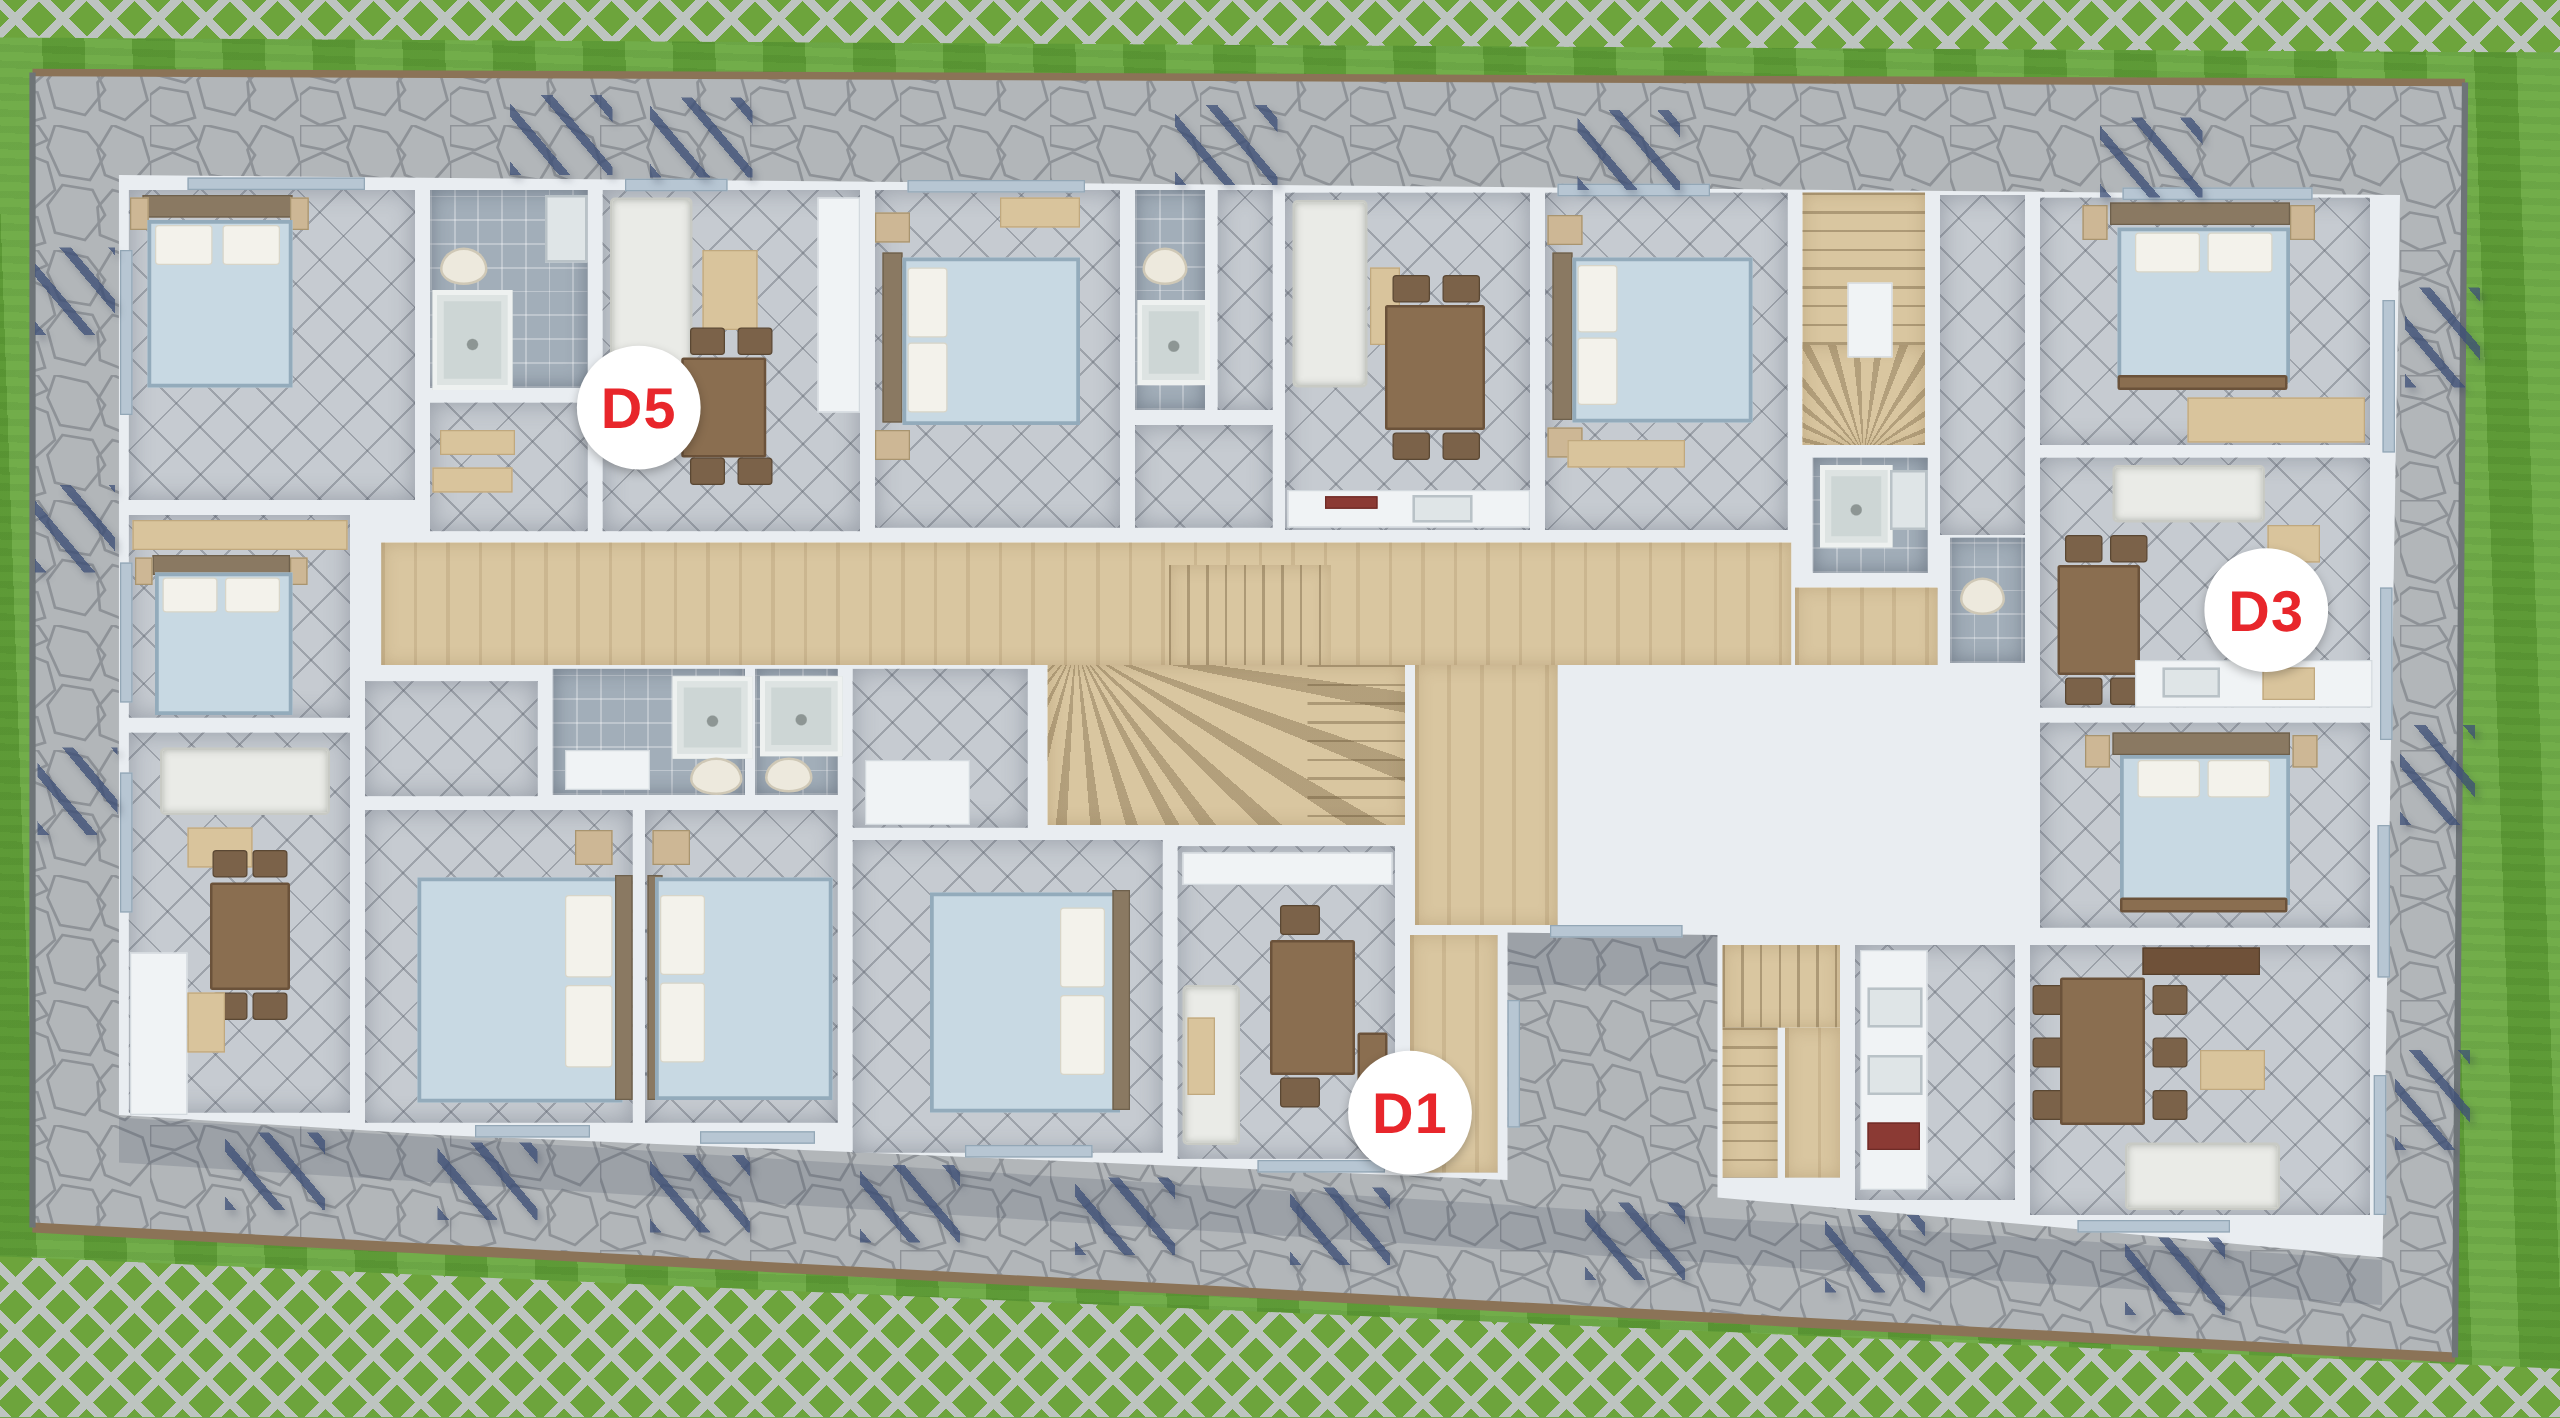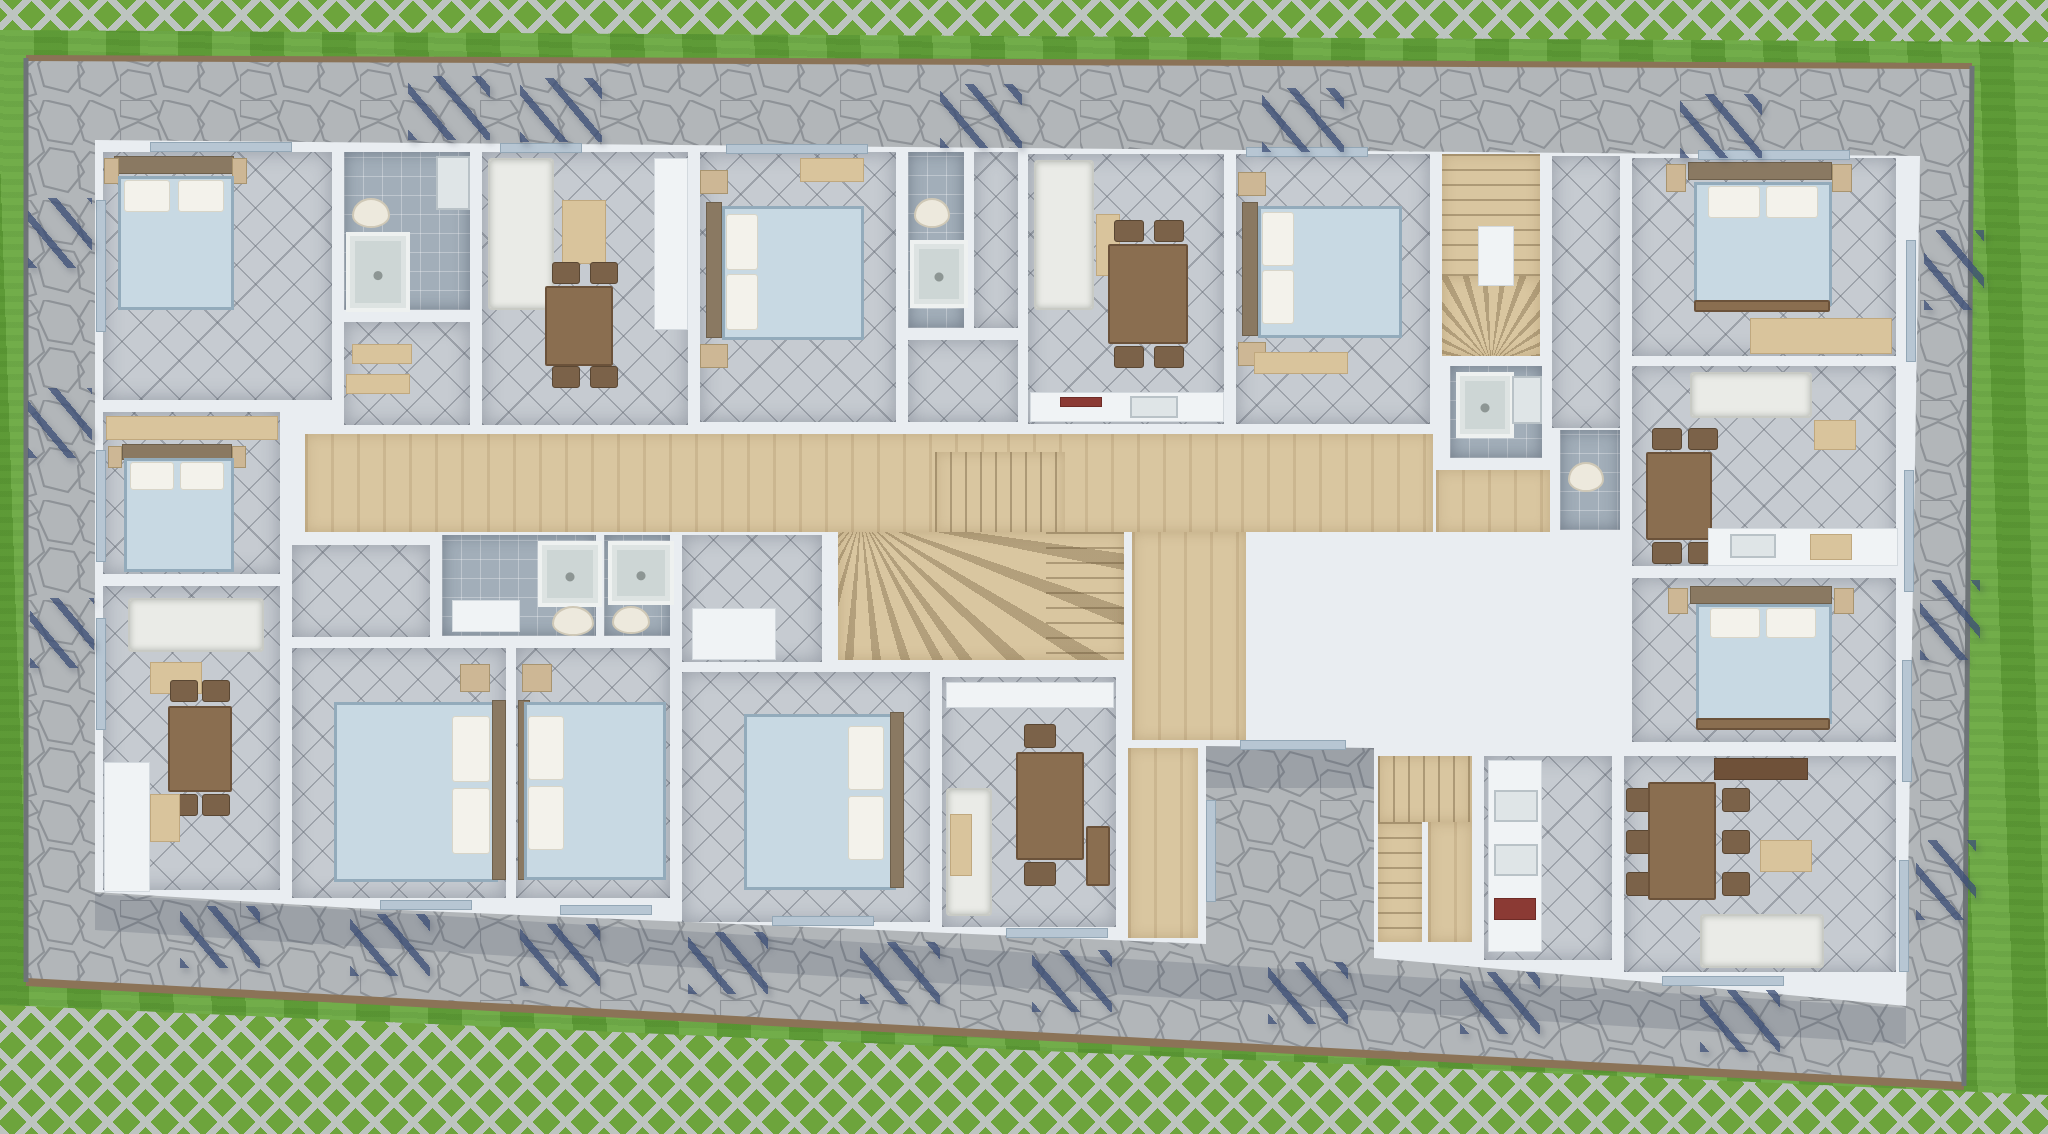--- a/index.html
+++ b/index.html
@@ -315,14 +315,23 @@
   <div class="a awn" style="left:180px;top:906px;width:80px;height:62px;"></div>
   <div class="a awn" style="left:350px;top:914px;width:80px;height:62px;"></div>
   <div class="a awn" style="left:520px;top:924px;width:80px;height:62px;"></div>
   <div class="a awn" style="left:688px;top:932px;width:80px;height:62px;"></div>
   <div class="a awn" style="left:860px;top:942px;width:80px;height:62px;"></div>
   <div class="a awn" style="left:1032px;top:950px;width:80px;height:62px;"></div>
   <div class="a awn" style="left:1268px;top:962px;width:80px;height:62px;"></div>
   <div class="a awn" style="left:1460px;top:972px;width:80px;height:62px;"></div>
   <div class="a awn" style="left:1700px;top:990px;width:80px;height:62px;"></div>
 
+  <div class="ulabel" style="left: 1128px; top: 890px;">
+      <span>D1</span>
+    </div>
+  <div class="ulabel" style="left: 1813px; top: 488px;">
+      <span>D3</span>
+    </div>
+  <div class="ulabel" style="left: 511px; top: 326px;">
+      <span>D5</span>
+    </div>
 
 </div>
 
 </body></html>

